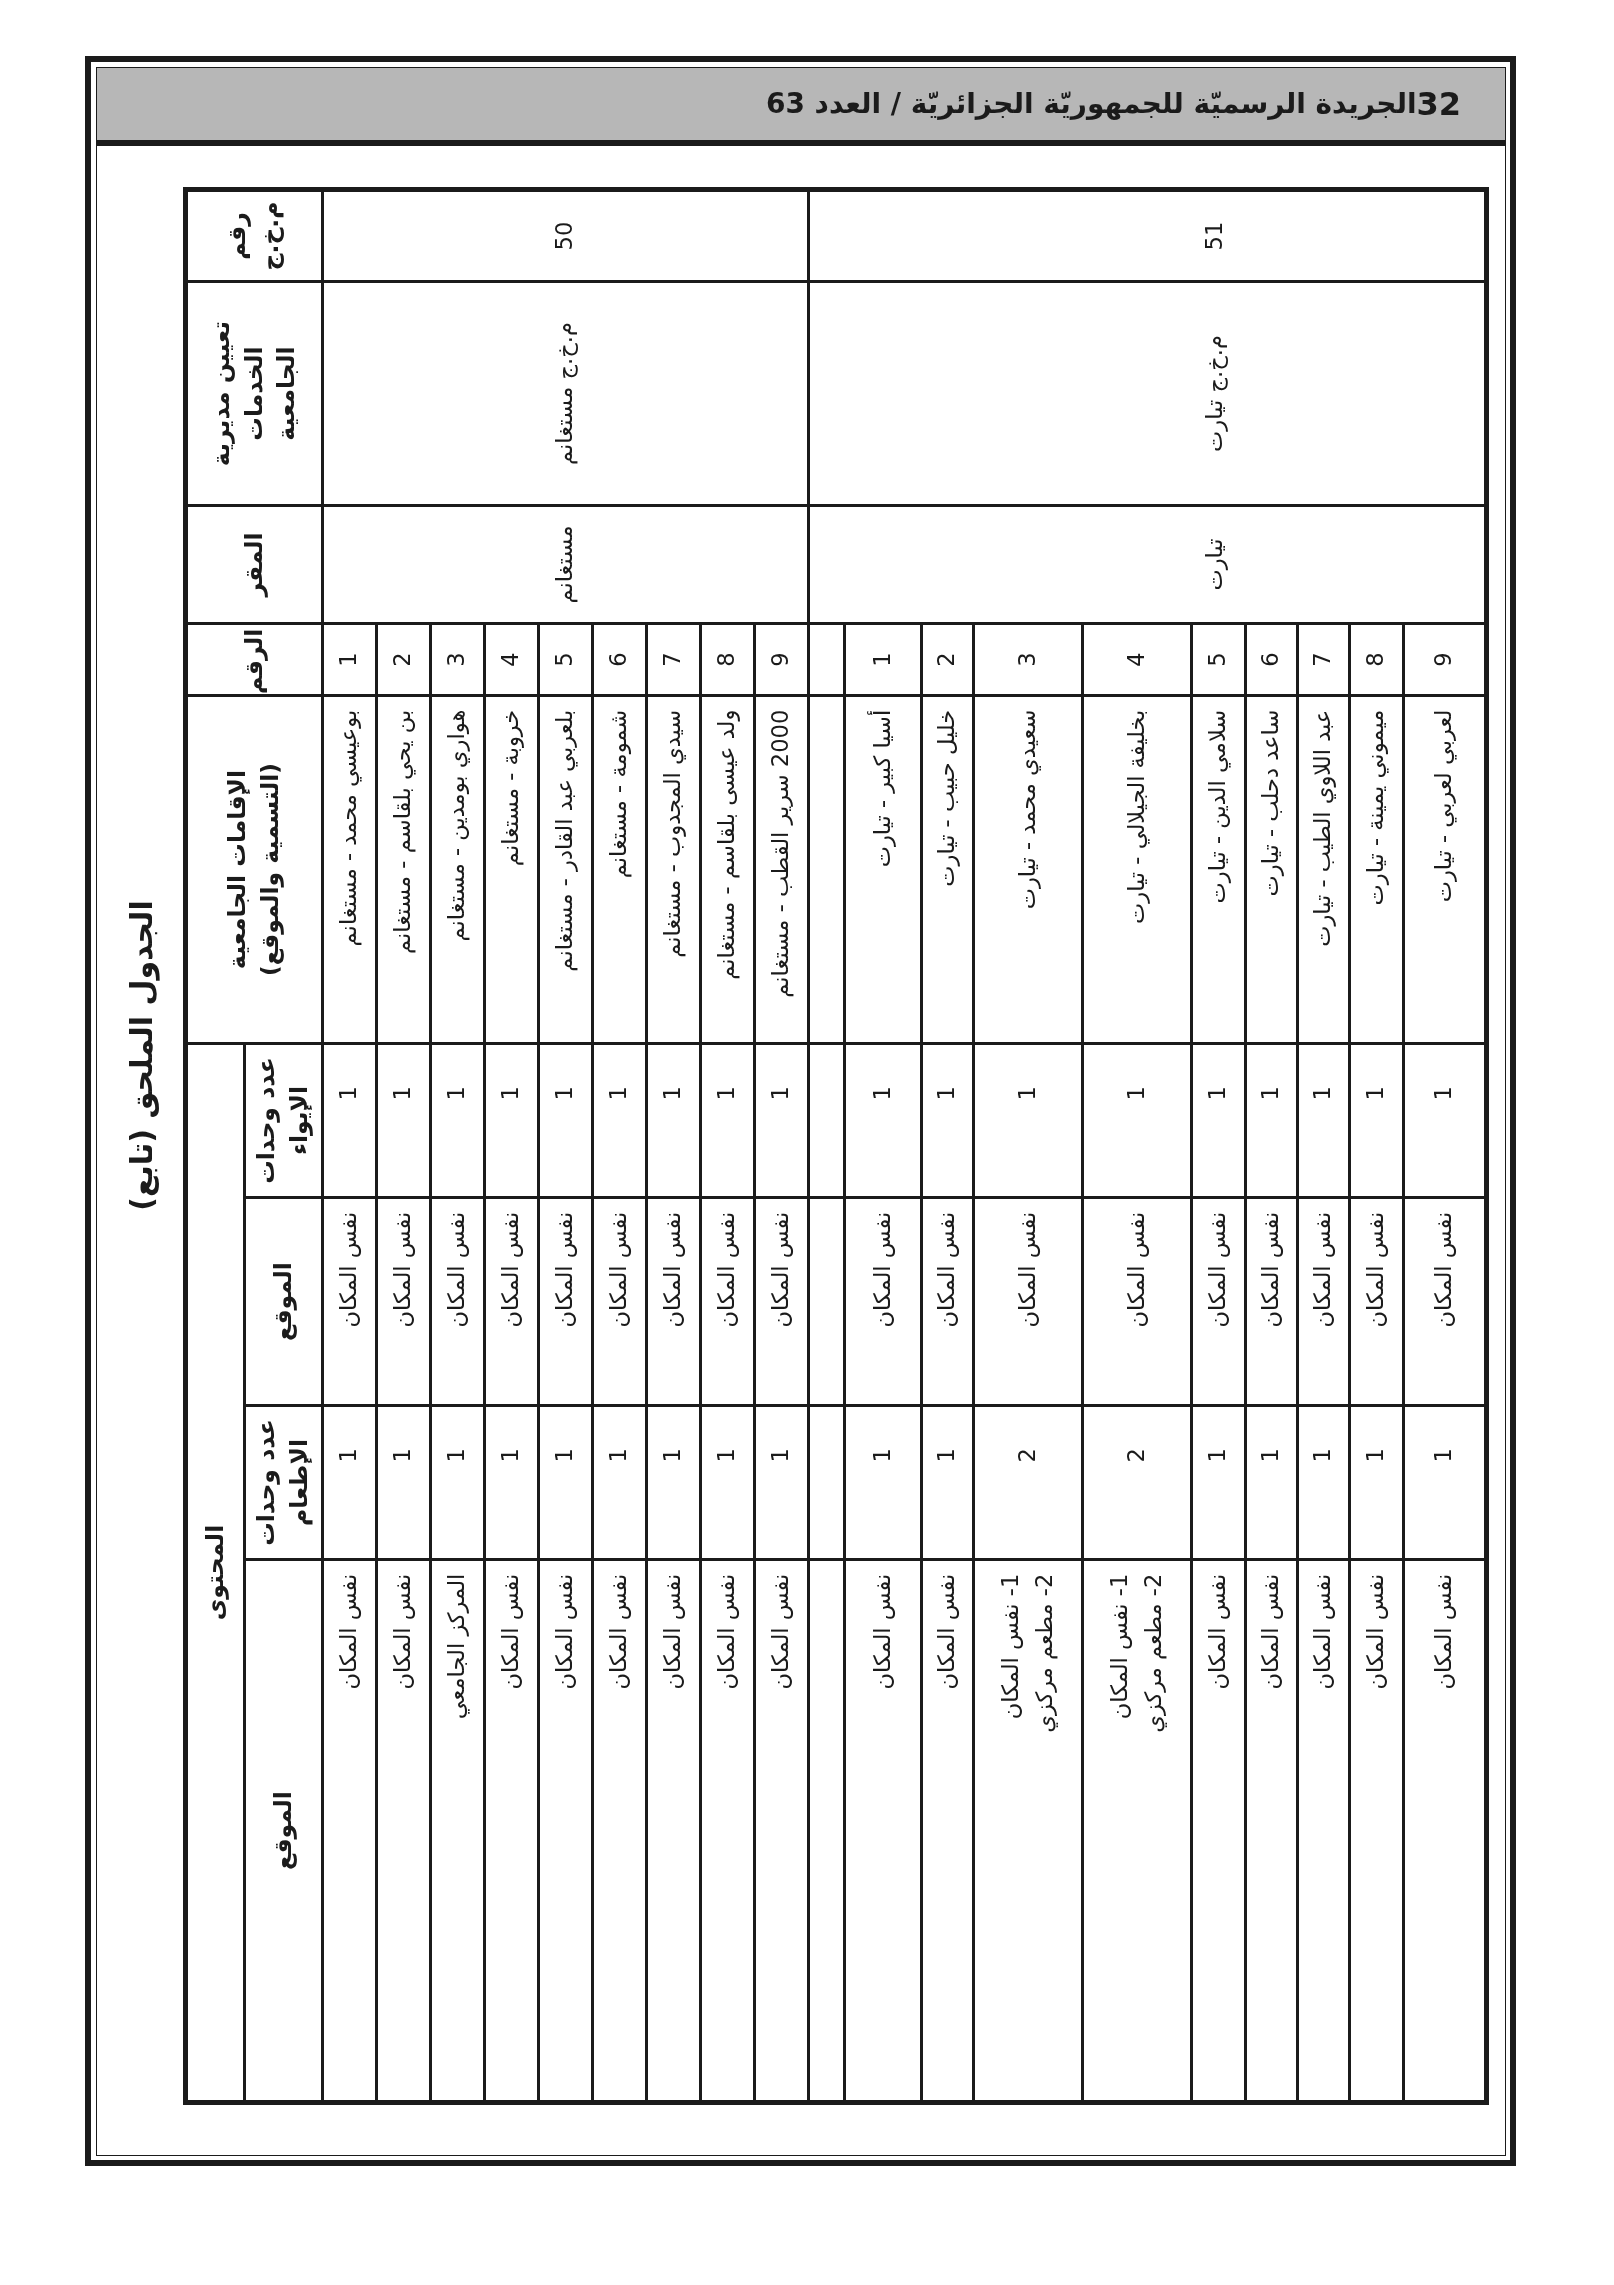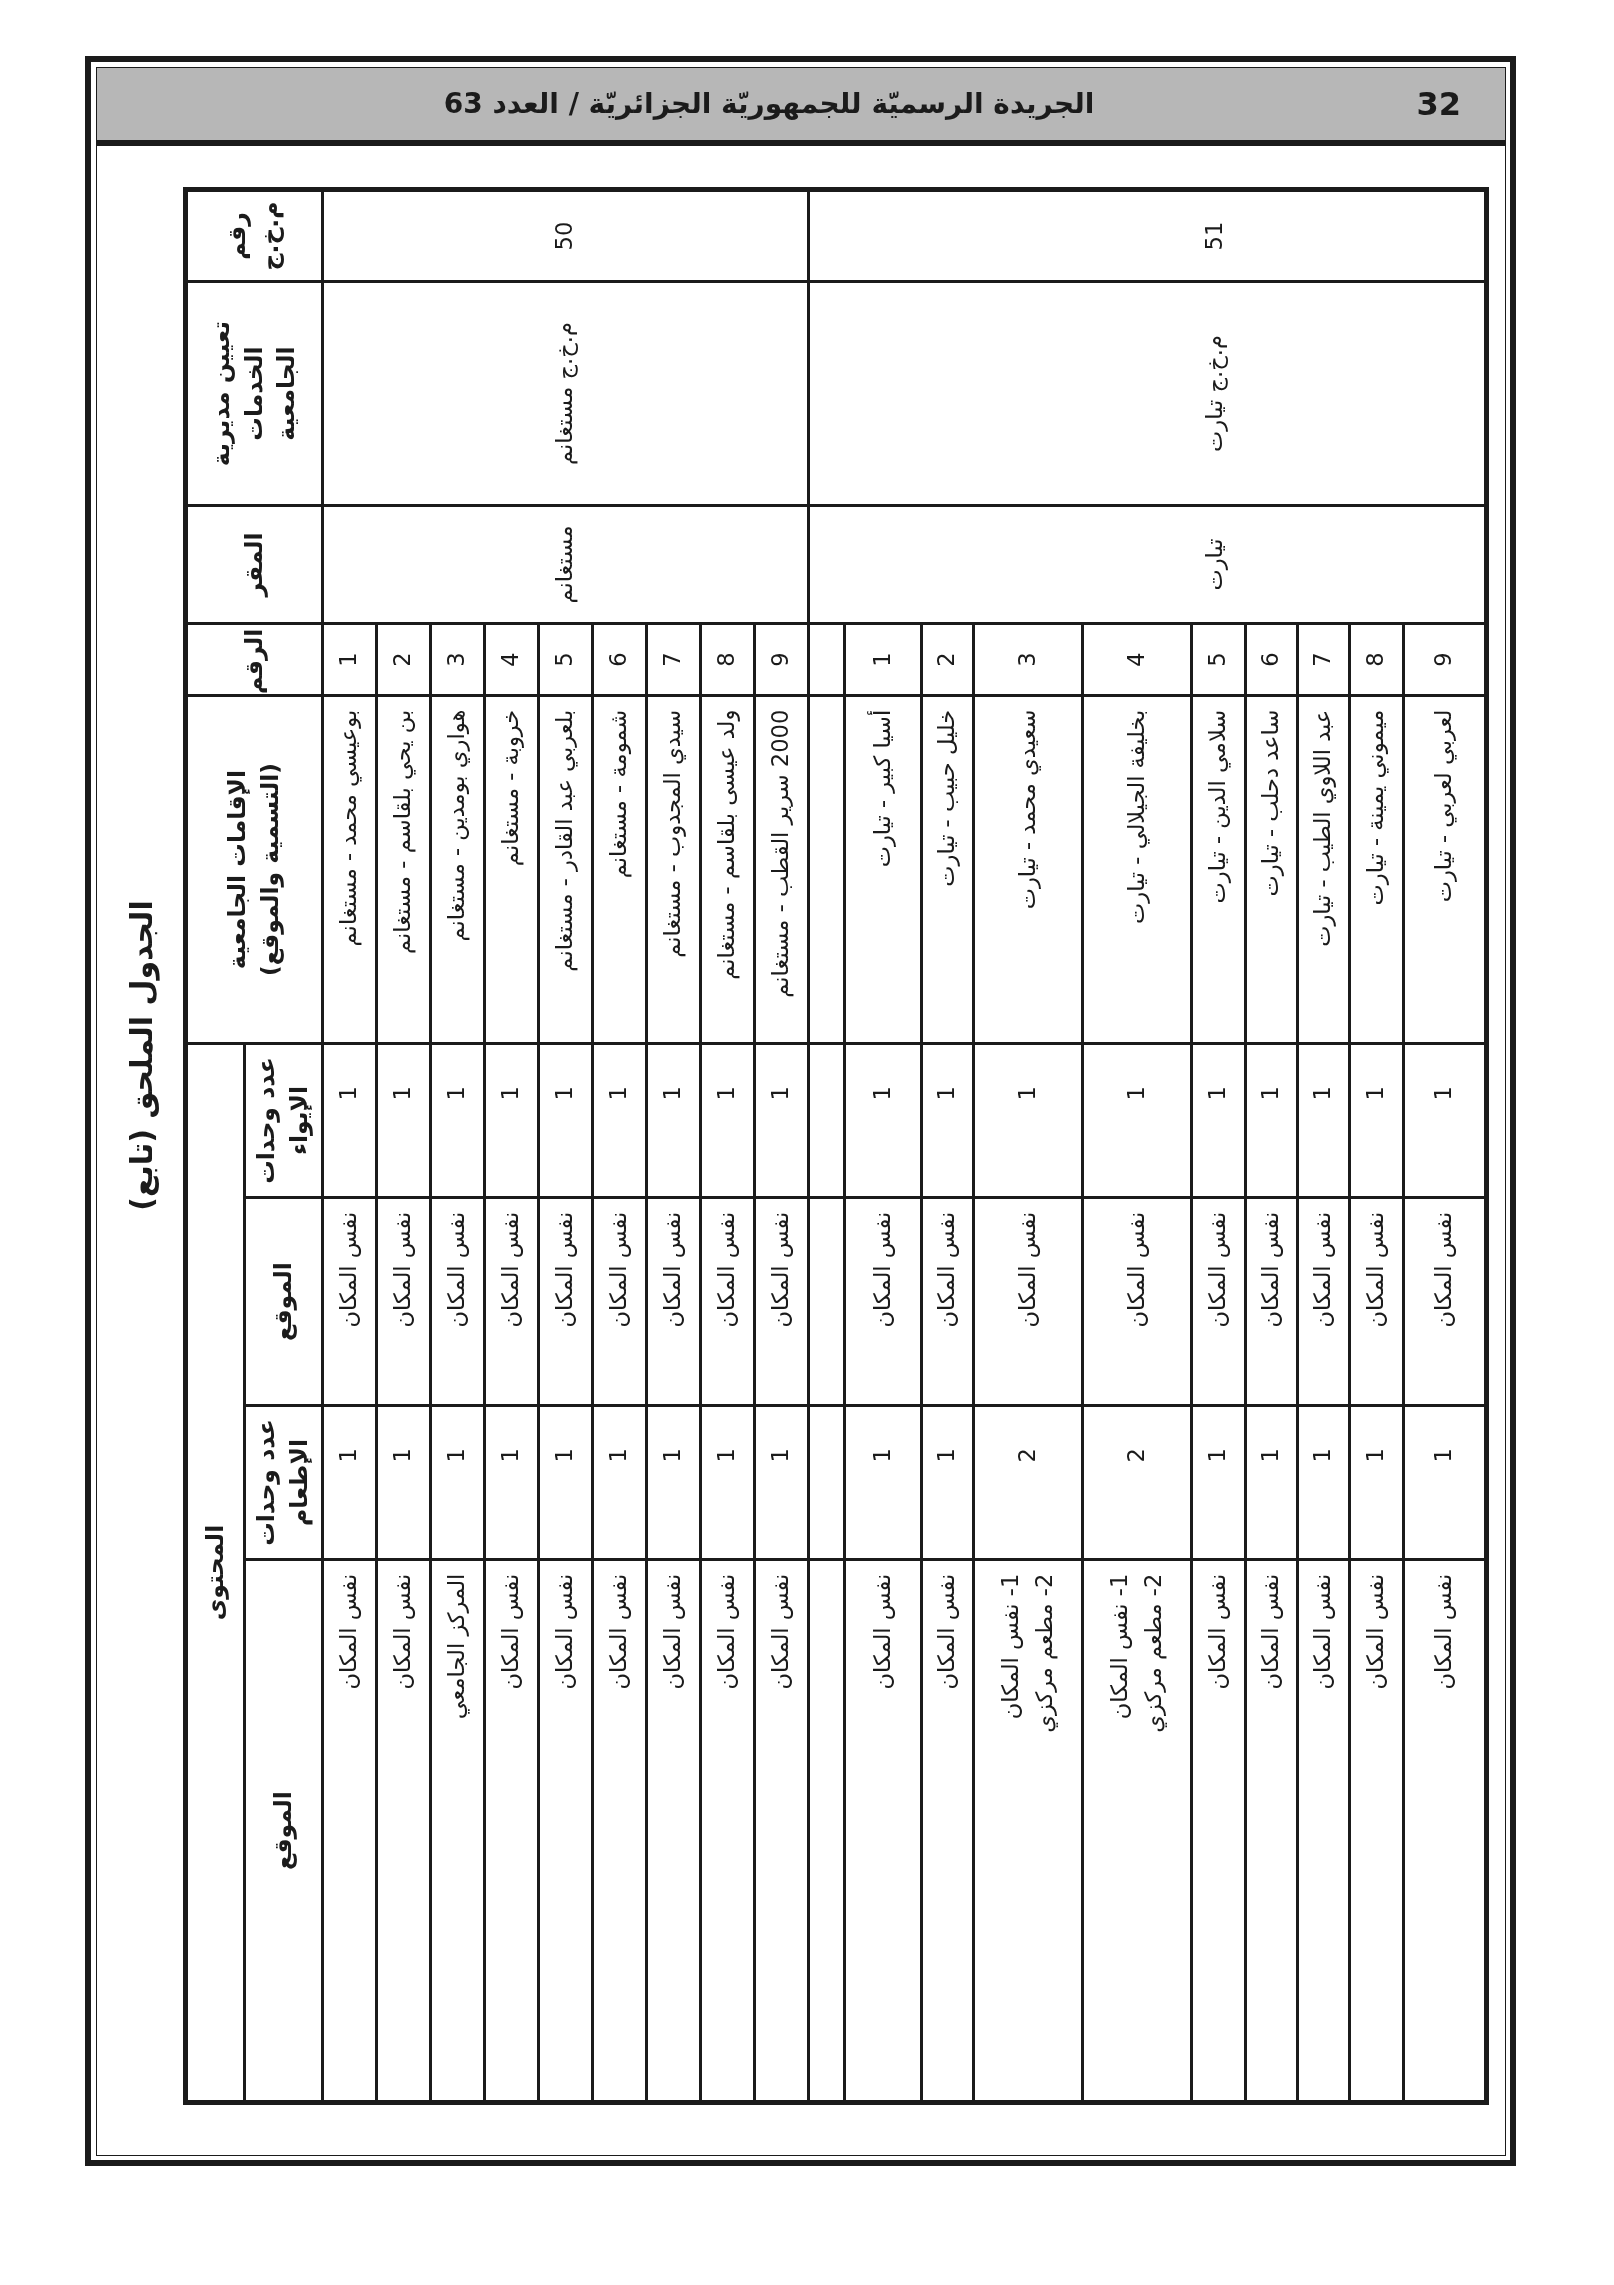--- a/index.html
+++ b/index.html
@@ -15,21 +15,21 @@
   .inner {
     position:absolute; inset:4.5px; border:1.8px solid #1b1b1b;
     display:flex; flex-direction:column;
   }
   .masthead {
     height:78px; background:#b7b7b7; border-bottom:6.3px solid #1b1b1b;
     display:flex; align-items:center; justify-content:space-between;
     padding:0 25px; flex:0 0 auto;
   }
   .mast-dates { text-align:center; font-weight:bold; font-size:23.5px; line-height:1.35; }
-  .mast-title { font-weight:bold; font-size:28px; text-align:center; flex:1; }
+  .mast-title { font-weight:bold; font-size:28px; text-align:right; flex:1; }
   .mast-page  { font-weight:bold; font-size:32px; min-width:63px; text-align:left; }
   .content { position:relative; flex:1; overflow:hidden; }
 
   
   .rot {
     position:absolute; top:0; left:5.4px; width:1999px; height:1393px;
     transform-origin:0 0; transform:rotate(-90deg) translateX(-1999px);
     direction:rtl;
   }
   .annex-title {

